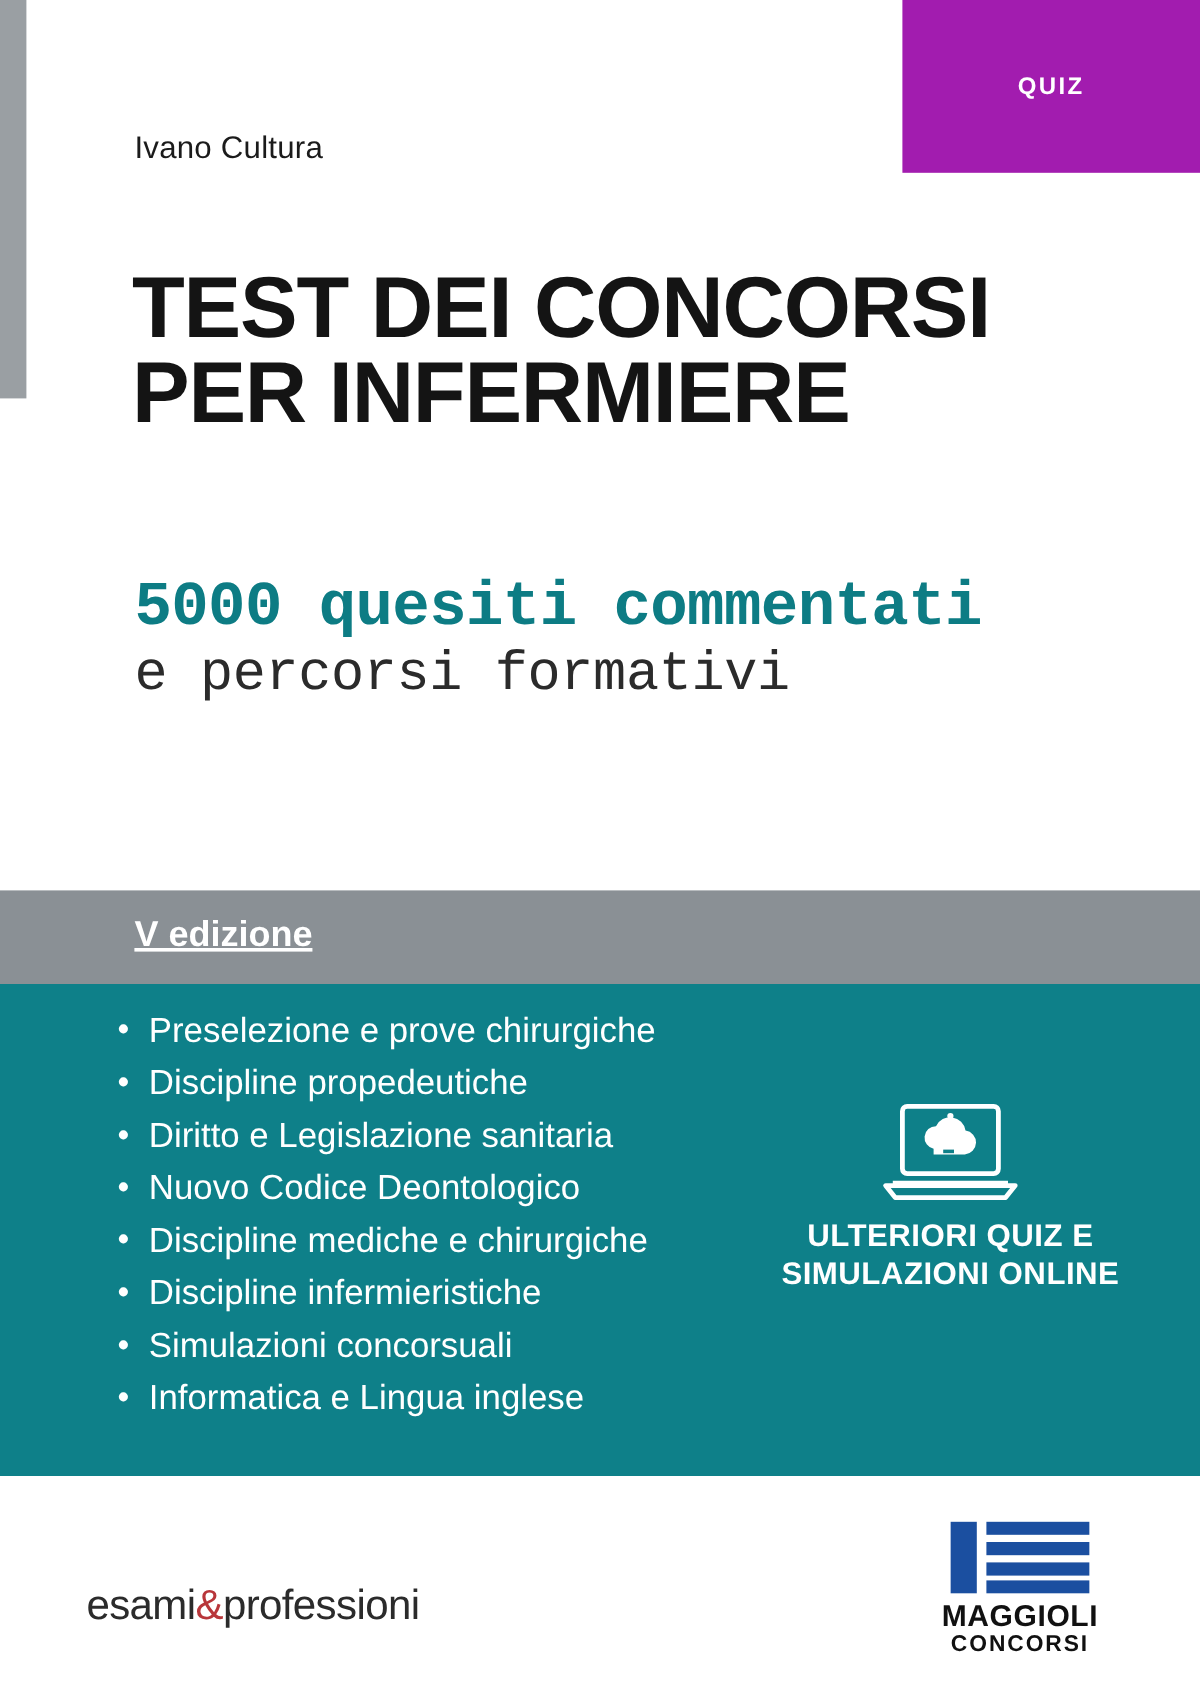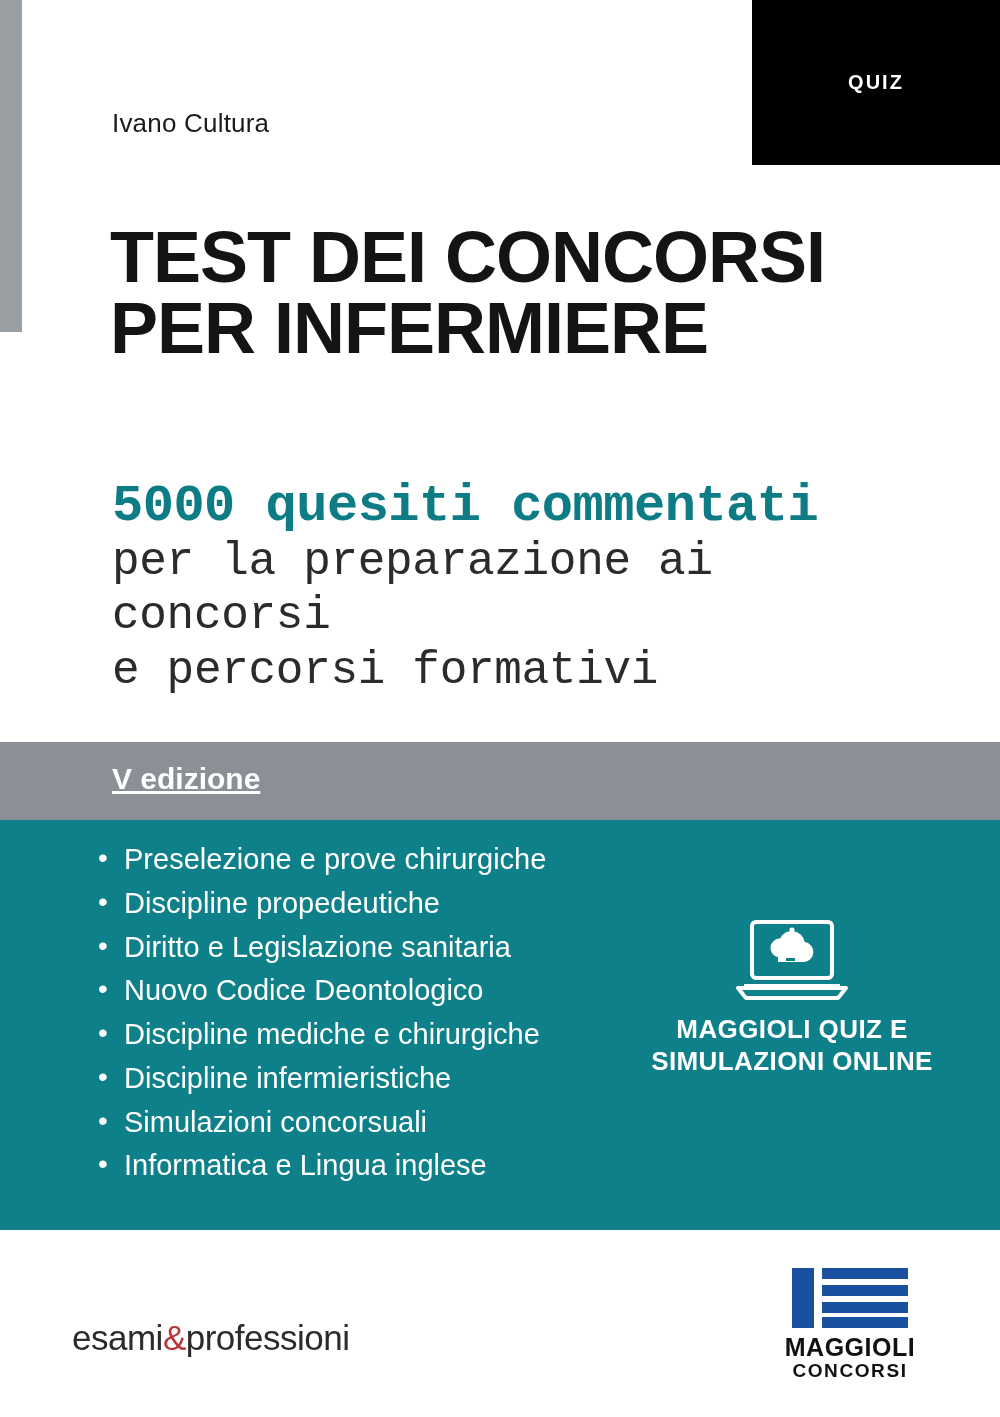--- a/index.html
+++ b/index.html
@@ -25,22 +25,22 @@
     width: 22px;
     height: 332px;
     background: #9a9fa3;
   }
   
   .quiz-block {
     position: absolute;
     right: 0;
     top: 0;
     width: 248px;
-    height: 165px;
-    background: #000000;
+    height: 144px;
+    background: #a21caf;
     display: flex;
     align-items: center;
     justify-content: center;
   }
   .quiz-label {
     color: #ffffff;
     font-size: 20px;
     font-weight: bold;
     letter-spacing: 2px;
   }
@@ -209,21 +209,20 @@
 
   <div class="author">Ivano Cultura</div>
 
   <div class="title">
     <span class="line">TEST DEI CONCORSI</span>
     <span class="line">PER INFERMIERE</span>
   </div>
 
   <div class="subtitle-wrap">
     <div class="sub-bold">5000 quesiti commentati</div>
-    <div class="sub-line">per la preparazione ai concorsi</div>
     <div class="sub-line">e percorsi formativi</div>
   </div>
 
   <div class="edition-band"></div>
   <div class="edition-text">V edizione</div>
 
   <div class="teal-panel"></div>
 
   <ul class="bullets">
     <li>Preselezione e prove chirurgiche</li>
@@ -238,21 +237,21 @@
 
   <div class="online-box">
     <svg class="laptop-icon" width="116" height="84" viewBox="0 0 116 84">
       <rect x="18" y="4" width="80" height="56" rx="4" ry="4" fill="none" stroke="#ffffff" stroke-width="4"></rect>
       <circle cx="58" cy="12" r="2.6" fill="#ffffff"></circle>
       <path d="M4 70 h108 a0 0 0 0 1 0 0 l-8 10 h-92 z" fill="none" stroke="#ffffff" stroke-width="4" stroke-linejoin="round"></path>
       <path d="M10 68 h96" stroke="#ffffff" stroke-width="4"></path>
       <path d="M44 44 h26 a10 10 0 0 0 0.6 -19.9 a13 13 0 0 0 -24.6 -3.6 a9.5 9.5 0 0 0 -2 18.8 z" fill="#ffffff"></path>
       <rect x="52" y="40" width="9" height="3" fill="#0e8089"></rect>
     </svg>
-    <div class="online-text">MAGGIOLI QUIZ E</div>
+    <div class="online-text">ULTERIORI QUIZ E</div>
     <div class="online-text">SIMULAZIONI ONLINE</div>
   </div>
 
   <div class="brand-left"><span>esami</span><span class="amp">&amp;</span><span>professioni</span></div>
 
   <div class="publisher">
     <svg class="pub-mark" width="116" height="60" viewBox="0 0 116 60">
       <rect x="0" y="0" width="22" height="60" fill="#1b4fa0"></rect>
       <rect x="30" y="0" width="86" height="11" fill="#1b4fa0"></rect>
       <rect x="30" y="17" width="86" height="11" fill="#1b4fa0"></rect>

